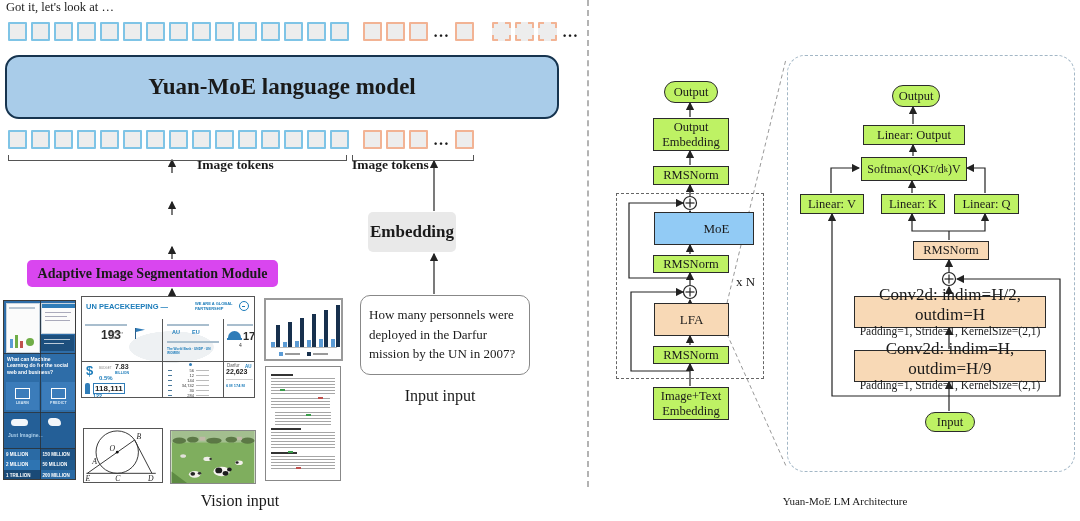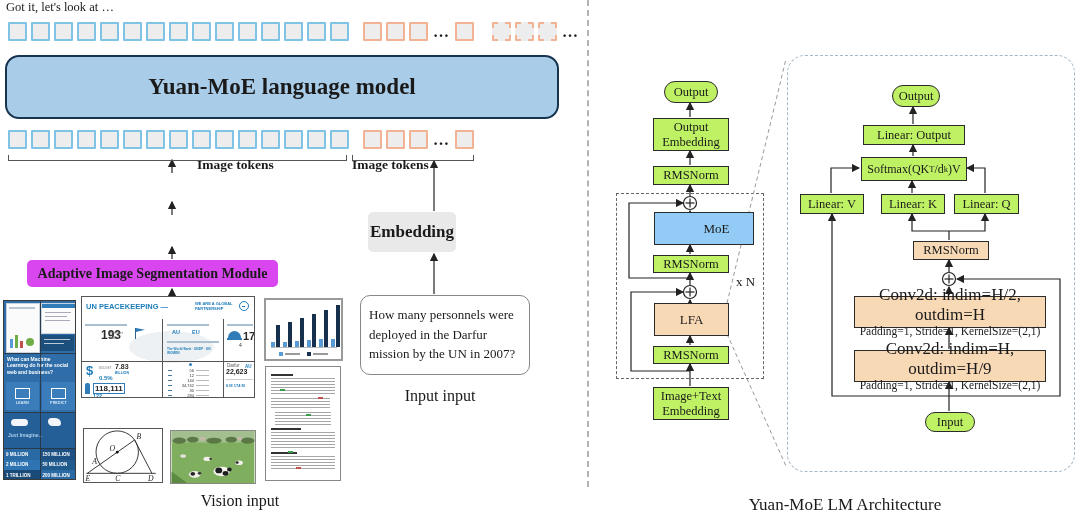--- a/index.html
+++ b/index.html
@@ -478,14 +478,14 @@
   <div class="wbox orange-box" style="left:854px;top:296px;width:190px;height:30px;">
     <div class="conv-l1">Conv2d: indim=H/2, outdim=H</div>
     <div class="conv-l2">Padding=1, Stride=1, KernelSize=(2,1)</div>
   </div>
   <div class="wbox orange-box" style="left:854px;top:350px;width:190px;height:30px;">
     <div class="conv-l1">Conv2d: indim=H, outdim=H/9</div>
     <div class="conv-l2">Padding=1, Stride=1, KernelSize=(2,1)</div>
   </div>
   <div class="wbox pill" style="left:925px;top:412px;width:48px;height:18px;">Input</div>
 
-  <div class="caption" style="left:745px;top:495px;width:200px;font-size:17px;">Yuan-MoE LM Architecture</div>
+  <div class="caption" style="left:745px;top:495px;width:200px;font-size:11px;">Yuan-MoE LM Architecture</div>
 </div>
 
 </body></html>

